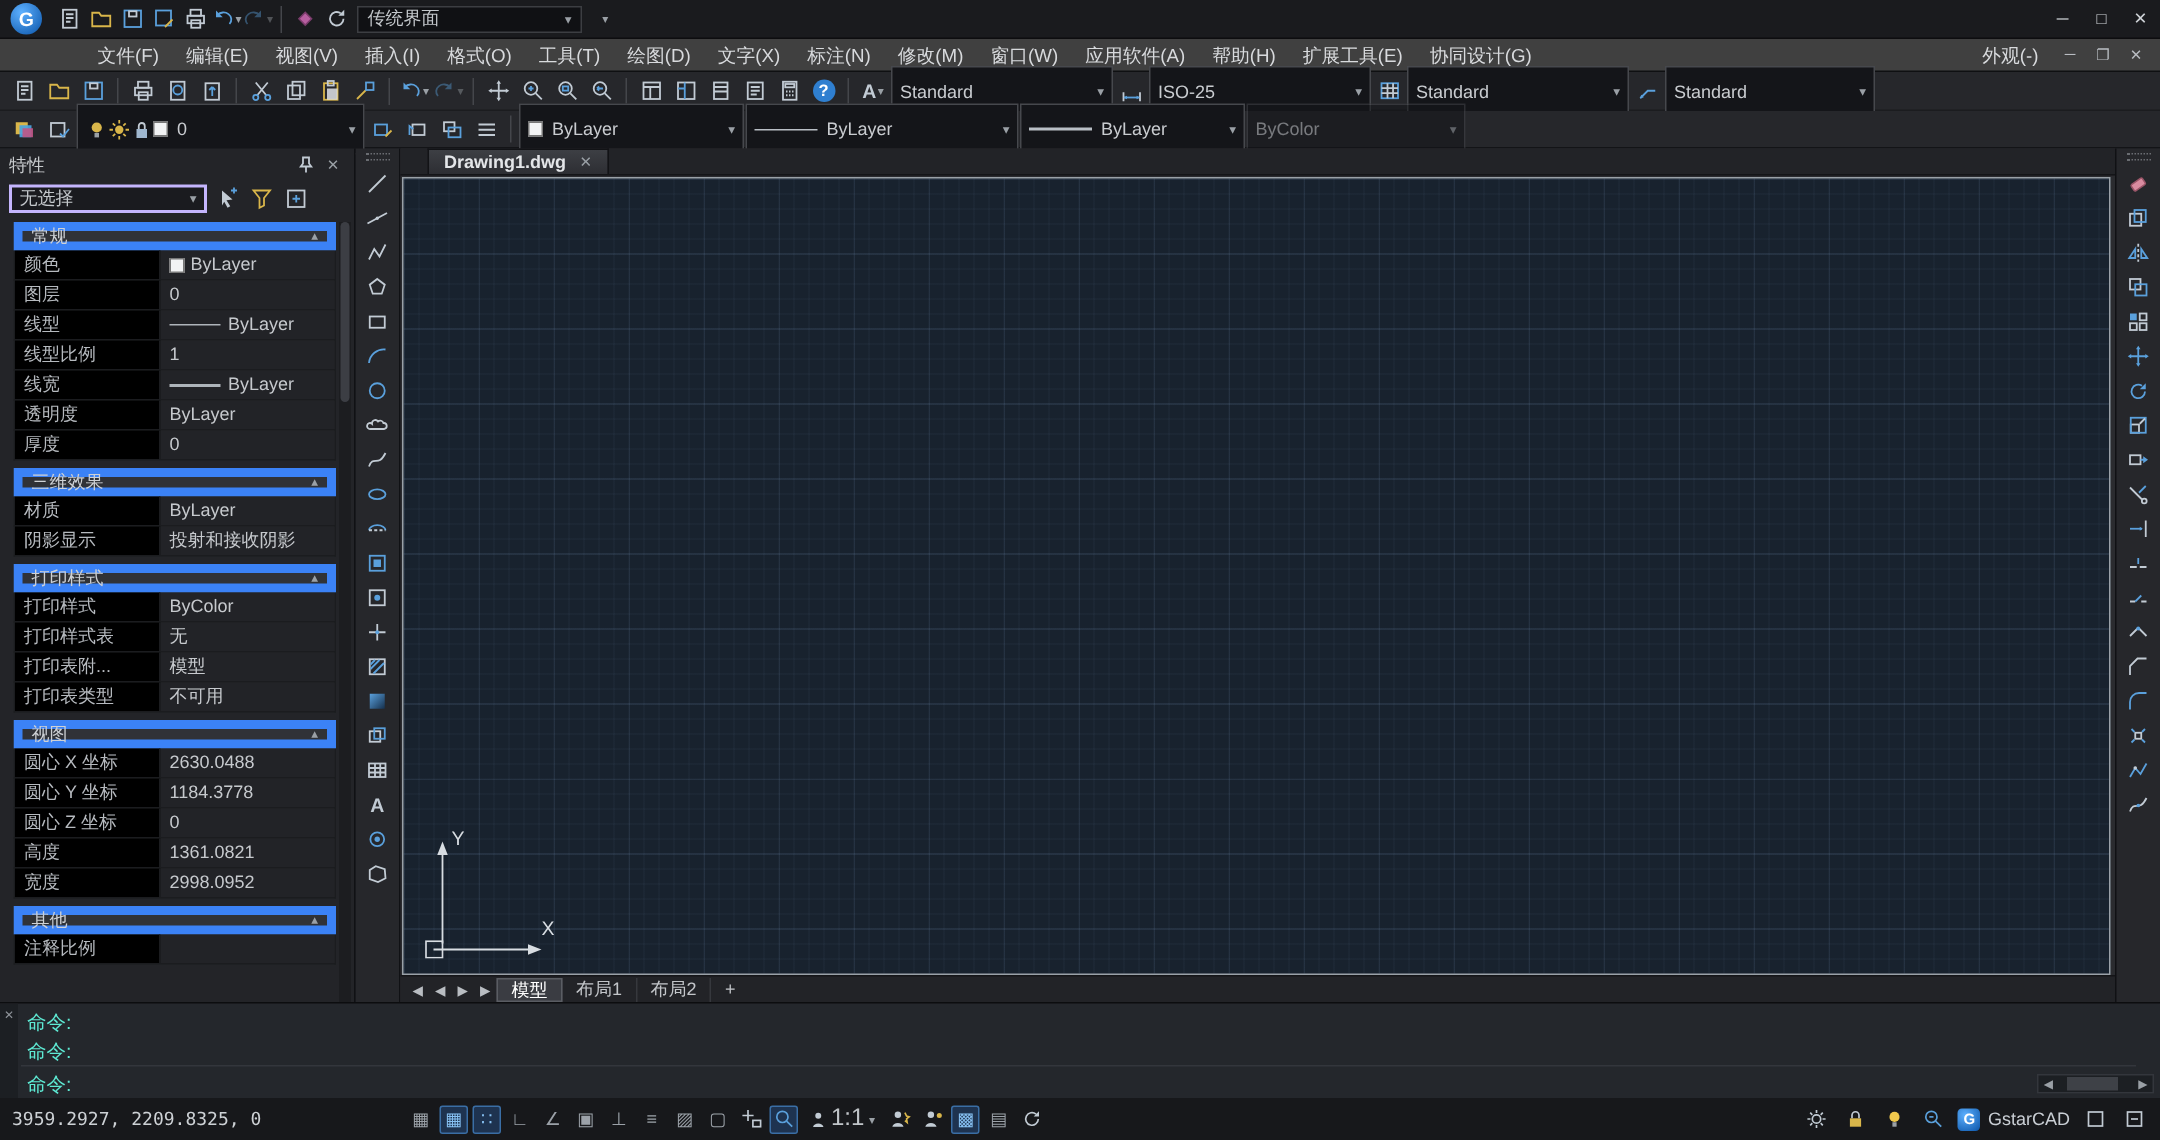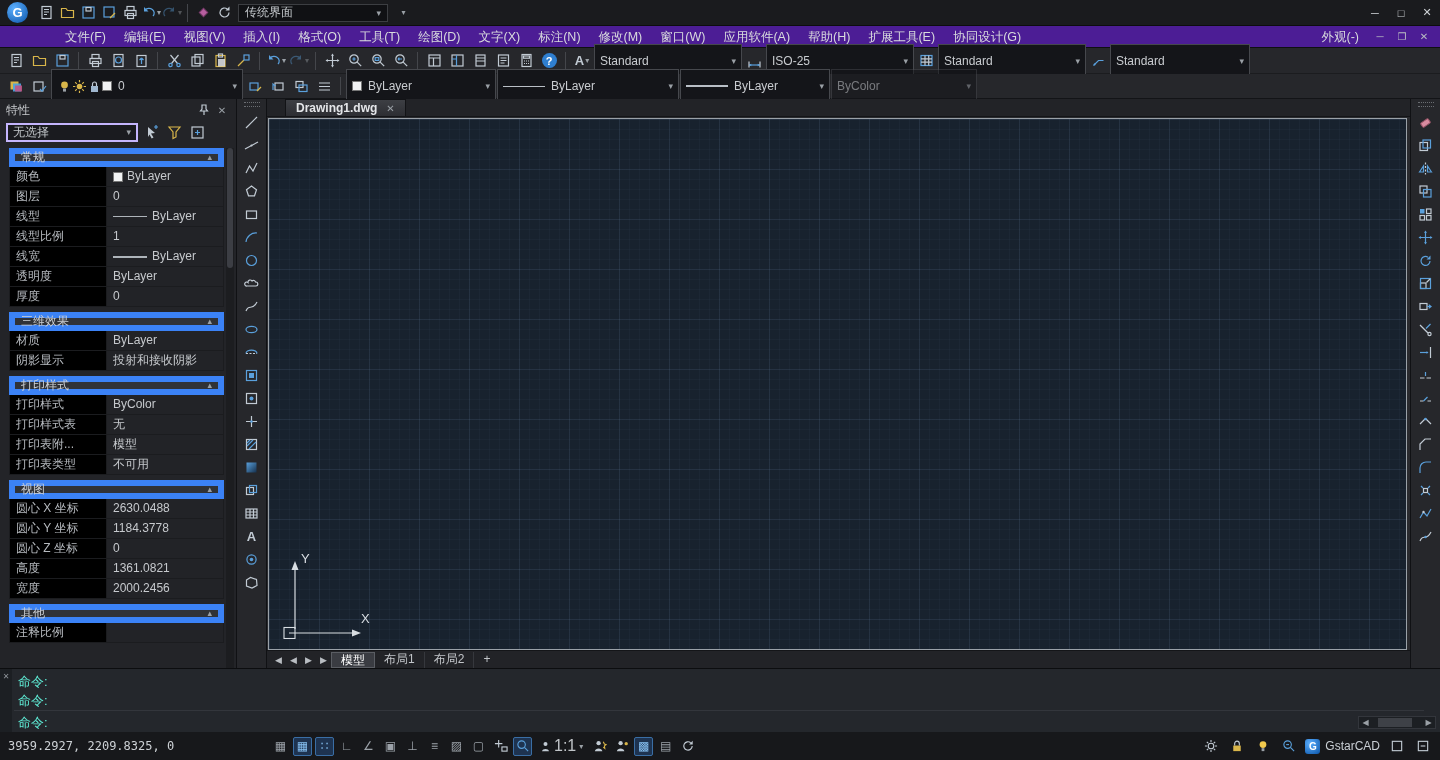--- a/index.html
+++ b/index.html
@@ -23,21 +23,21 @@
   .titlebar{position:absolute;top:0;left:0;right:0;height:26px;background:#1a1b1e;border-bottom:1px solid #0d0d0f;display:flex;align-items:center}
   .logo{width:21px;height:21px;border-radius:50%;background:radial-gradient(circle at 35% 30%,#5db0ff,#0a54a8);color:#fff;font-weight:bold;font-size:13px;display:flex;align-items:center;justify-content:center;margin:0 8px 0 7px}
   .qa{display:flex;align-items:center;gap:1px}
   .qa .tbtn{width:20px;height:20px}
   .ws-dd{width:150px;height:18px;background:#101114;border:1px solid #3c3e42;color:#c3c7cb;display:flex;align-items:center;padding:0 6px;margin:0 4px;font-size:12px}
   .win-title{position:absolute;left:50%;transform:translateX(-50%);color:#e8eaec;font-size:12.5px;white-space:nowrap}
   .winbtns{margin-left:auto;display:flex;align-items:center}
   .winbtn{width:26px;height:22px;display:flex;align-items:center;justify-content:center;color:#cfd3d7;font-size:11px}
 
   
-  .menubar{position:absolute;top:26px;left:0;right:0;height:22px;background:#4c1d95;display:flex;align-items:center;padding-left:56px;border-bottom:1px solid #0f1012}
+  .menubar{position:absolute;top:26px;left:0;right:0;height:22px;background:#404040;display:flex;align-items:center;padding-left:56px;border-bottom:1px solid #0f1012}
   .menu-item{padding:0 9px;height:22px;line-height:22px;color:#d8dadd;font-size:12.5px;white-space:nowrap}
   .menu-right{margin-left:auto;display:flex;align-items:center;padding-right:6px;gap:2px}
   .mdi-btn{width:20px;height:18px;display:flex;align-items:center;justify-content:center;color:#b9bdc2;font-size:10px}
 
   
   .toolbar{position:absolute;left:0;right:0;background:#26272b;display:flex;align-items:center;padding:0 5px;gap:1px}
   .tb1{top:48px;height:26px;border-bottom:1px solid #1b1c1f}
   .tb2{top:74px;height:25px;border-bottom:1px solid #131417}
   .combo{height:19px;background:#141519;border:1px solid #46484d;color:#c9ccd0;display:flex;align-items:center;padding:16px 5px;font-family:"DejaVu Sans Mono",monospace;font-size:12px;flex:0 0 auto}
   .combo .val{white-space:nowrap;overflow:hidden}
@@ -655,21 +655,21 @@
         </div>
       <div class="prow">
           <div class="lab">高度</div>
           <div class="val">
             <span>1361.0821</span>
           </div>
         </div>
       <div class="prow">
           <div class="lab">宽度</div>
           <div class="val">
-            <span>2000.2456</span>
+            <span>2998.0952</span>
           </div>
         </div>
 
       <div class="phead">
           <span>其他</span>
           <span class="caret">▴</span>
         </div>
       <div class="prow">
           <div class="lab">注释比例</div>
           <div class="val"></div>

